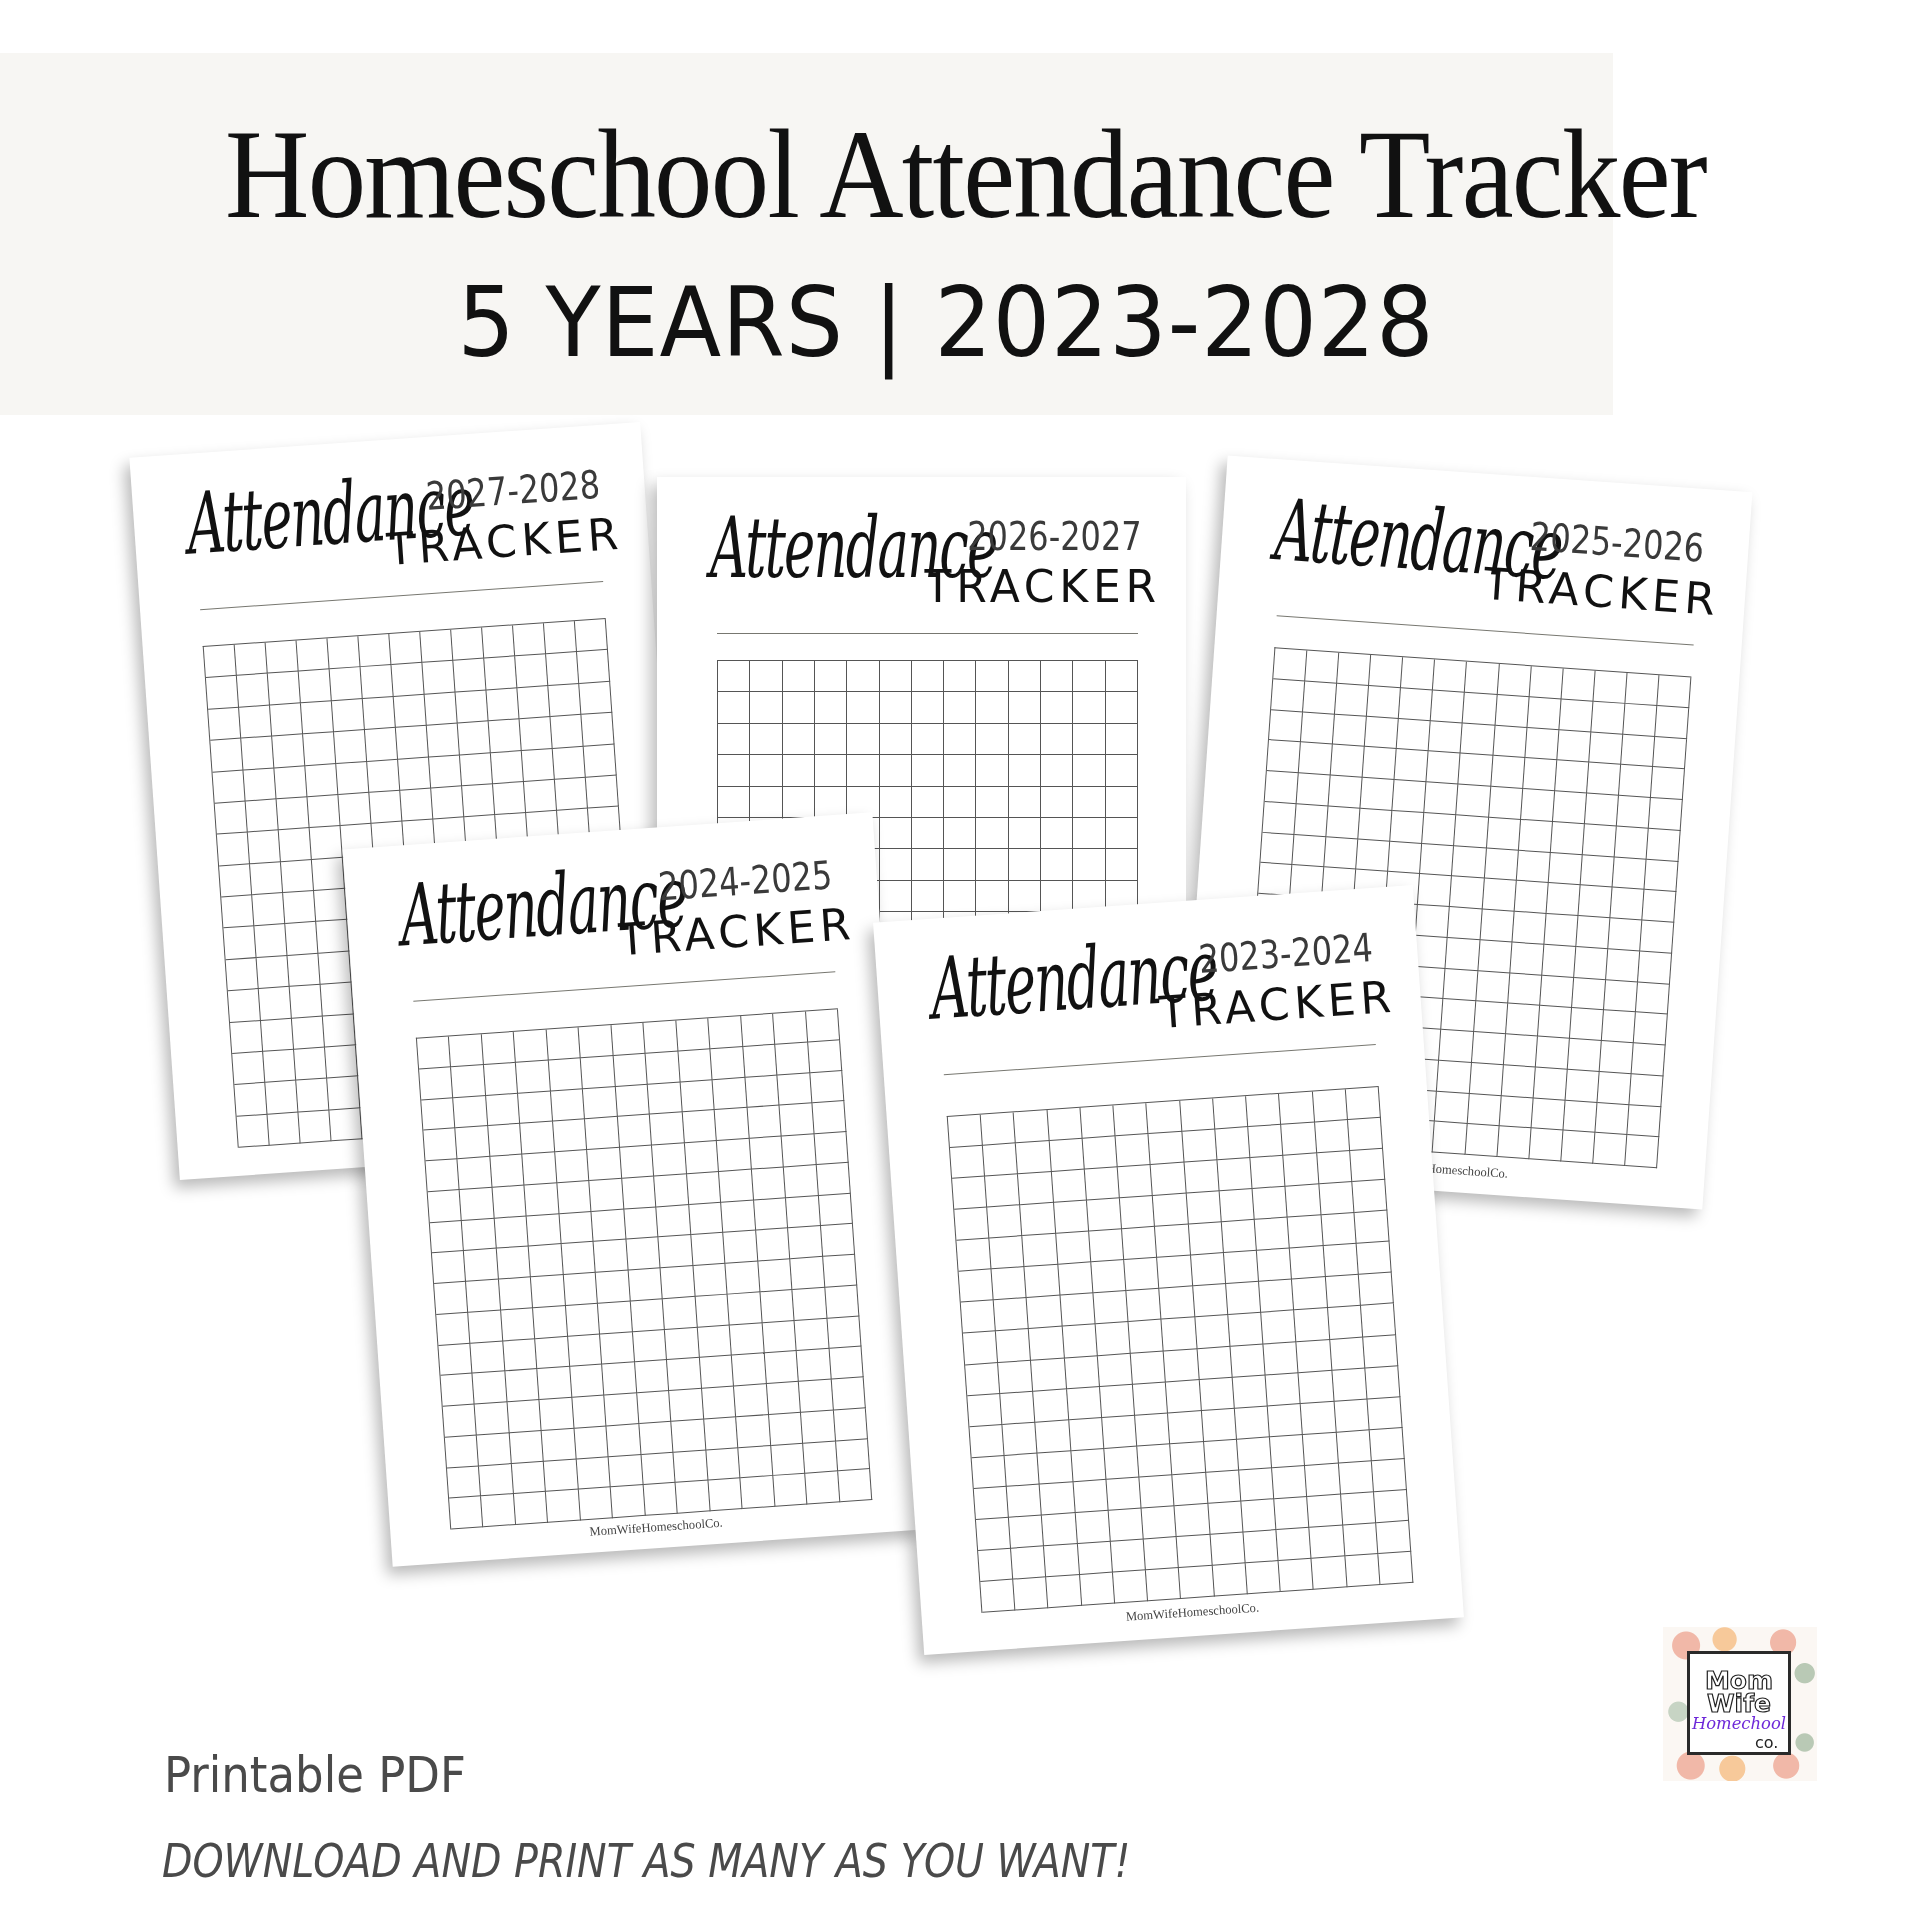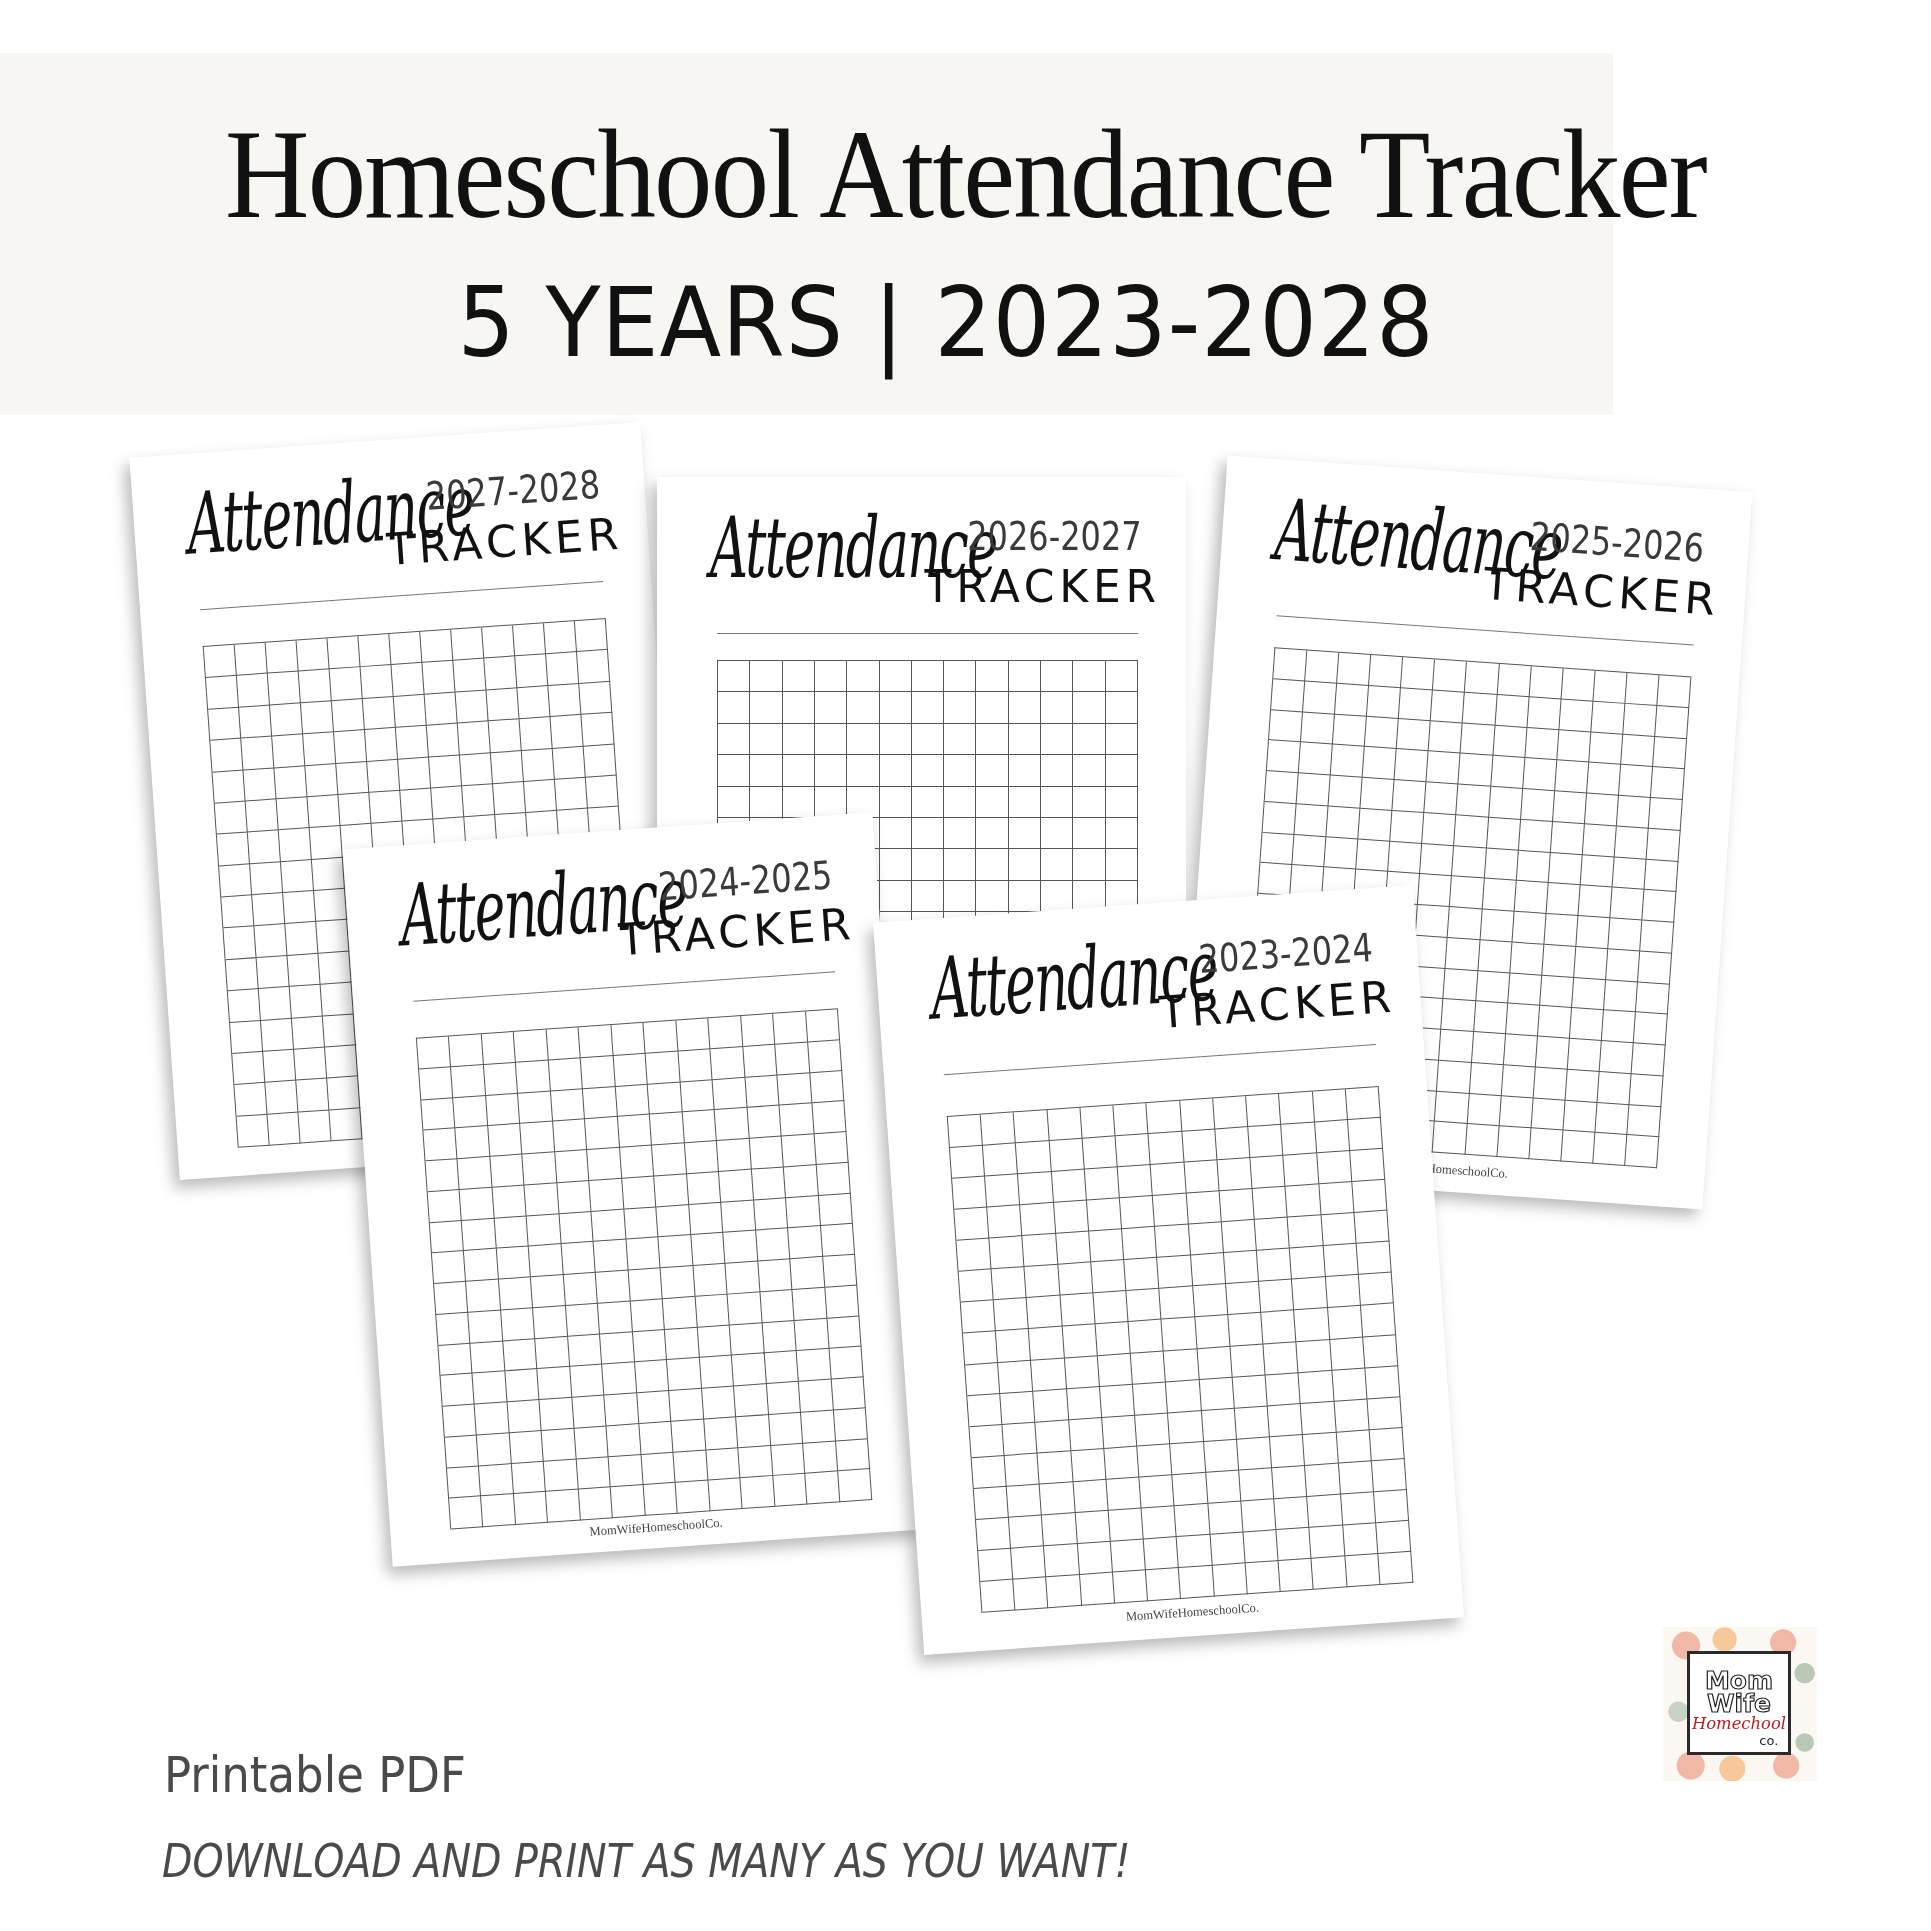--- a/index.html
+++ b/index.html
@@ -94,25 +94,25 @@
     }
     .logo-mom, .logo-wife {
       position: absolute; left: 0; width: 100%; text-align: center;
       font-family: "DejaVu Sans", sans-serif; font-weight: bold; font-size: 25px;
       color: #ffffff; -webkit-text-stroke: 1.2px #222; line-height: 25px;
     }
     .logo-mom { top: 13.5px; }
     .logo-wife { top: 37px; }
     .logo-script {
       position: absolute; left: 0; width: 100%; text-align: center; top: 60px;
-      font-family: "DejaVu Serif", serif; font-style: italic; font-size: 16.4px; color: #b91c1c;
+      font-family: "DejaVu Serif", serif; font-style: italic; font-size: 16.4px; color: #6d28d9;
     }
     .logo-co {
       position: absolute; right: 9.7px; top: 79px;
-      font-family: "DejaVu Sans", sans-serif; font-size: 13px; color: #222;
+      font-family: "DejaVu Sans", sans-serif; font-size: 16px; color: #222;
     }
   </style>
 </head>
 <body>
 
 <div class="banner">
   <div class="banner-title">Homeschool Attendance Tracker</div>
   <div class="banner-sub">5 YEARS | 2023-2028</div>
 </div>
 

